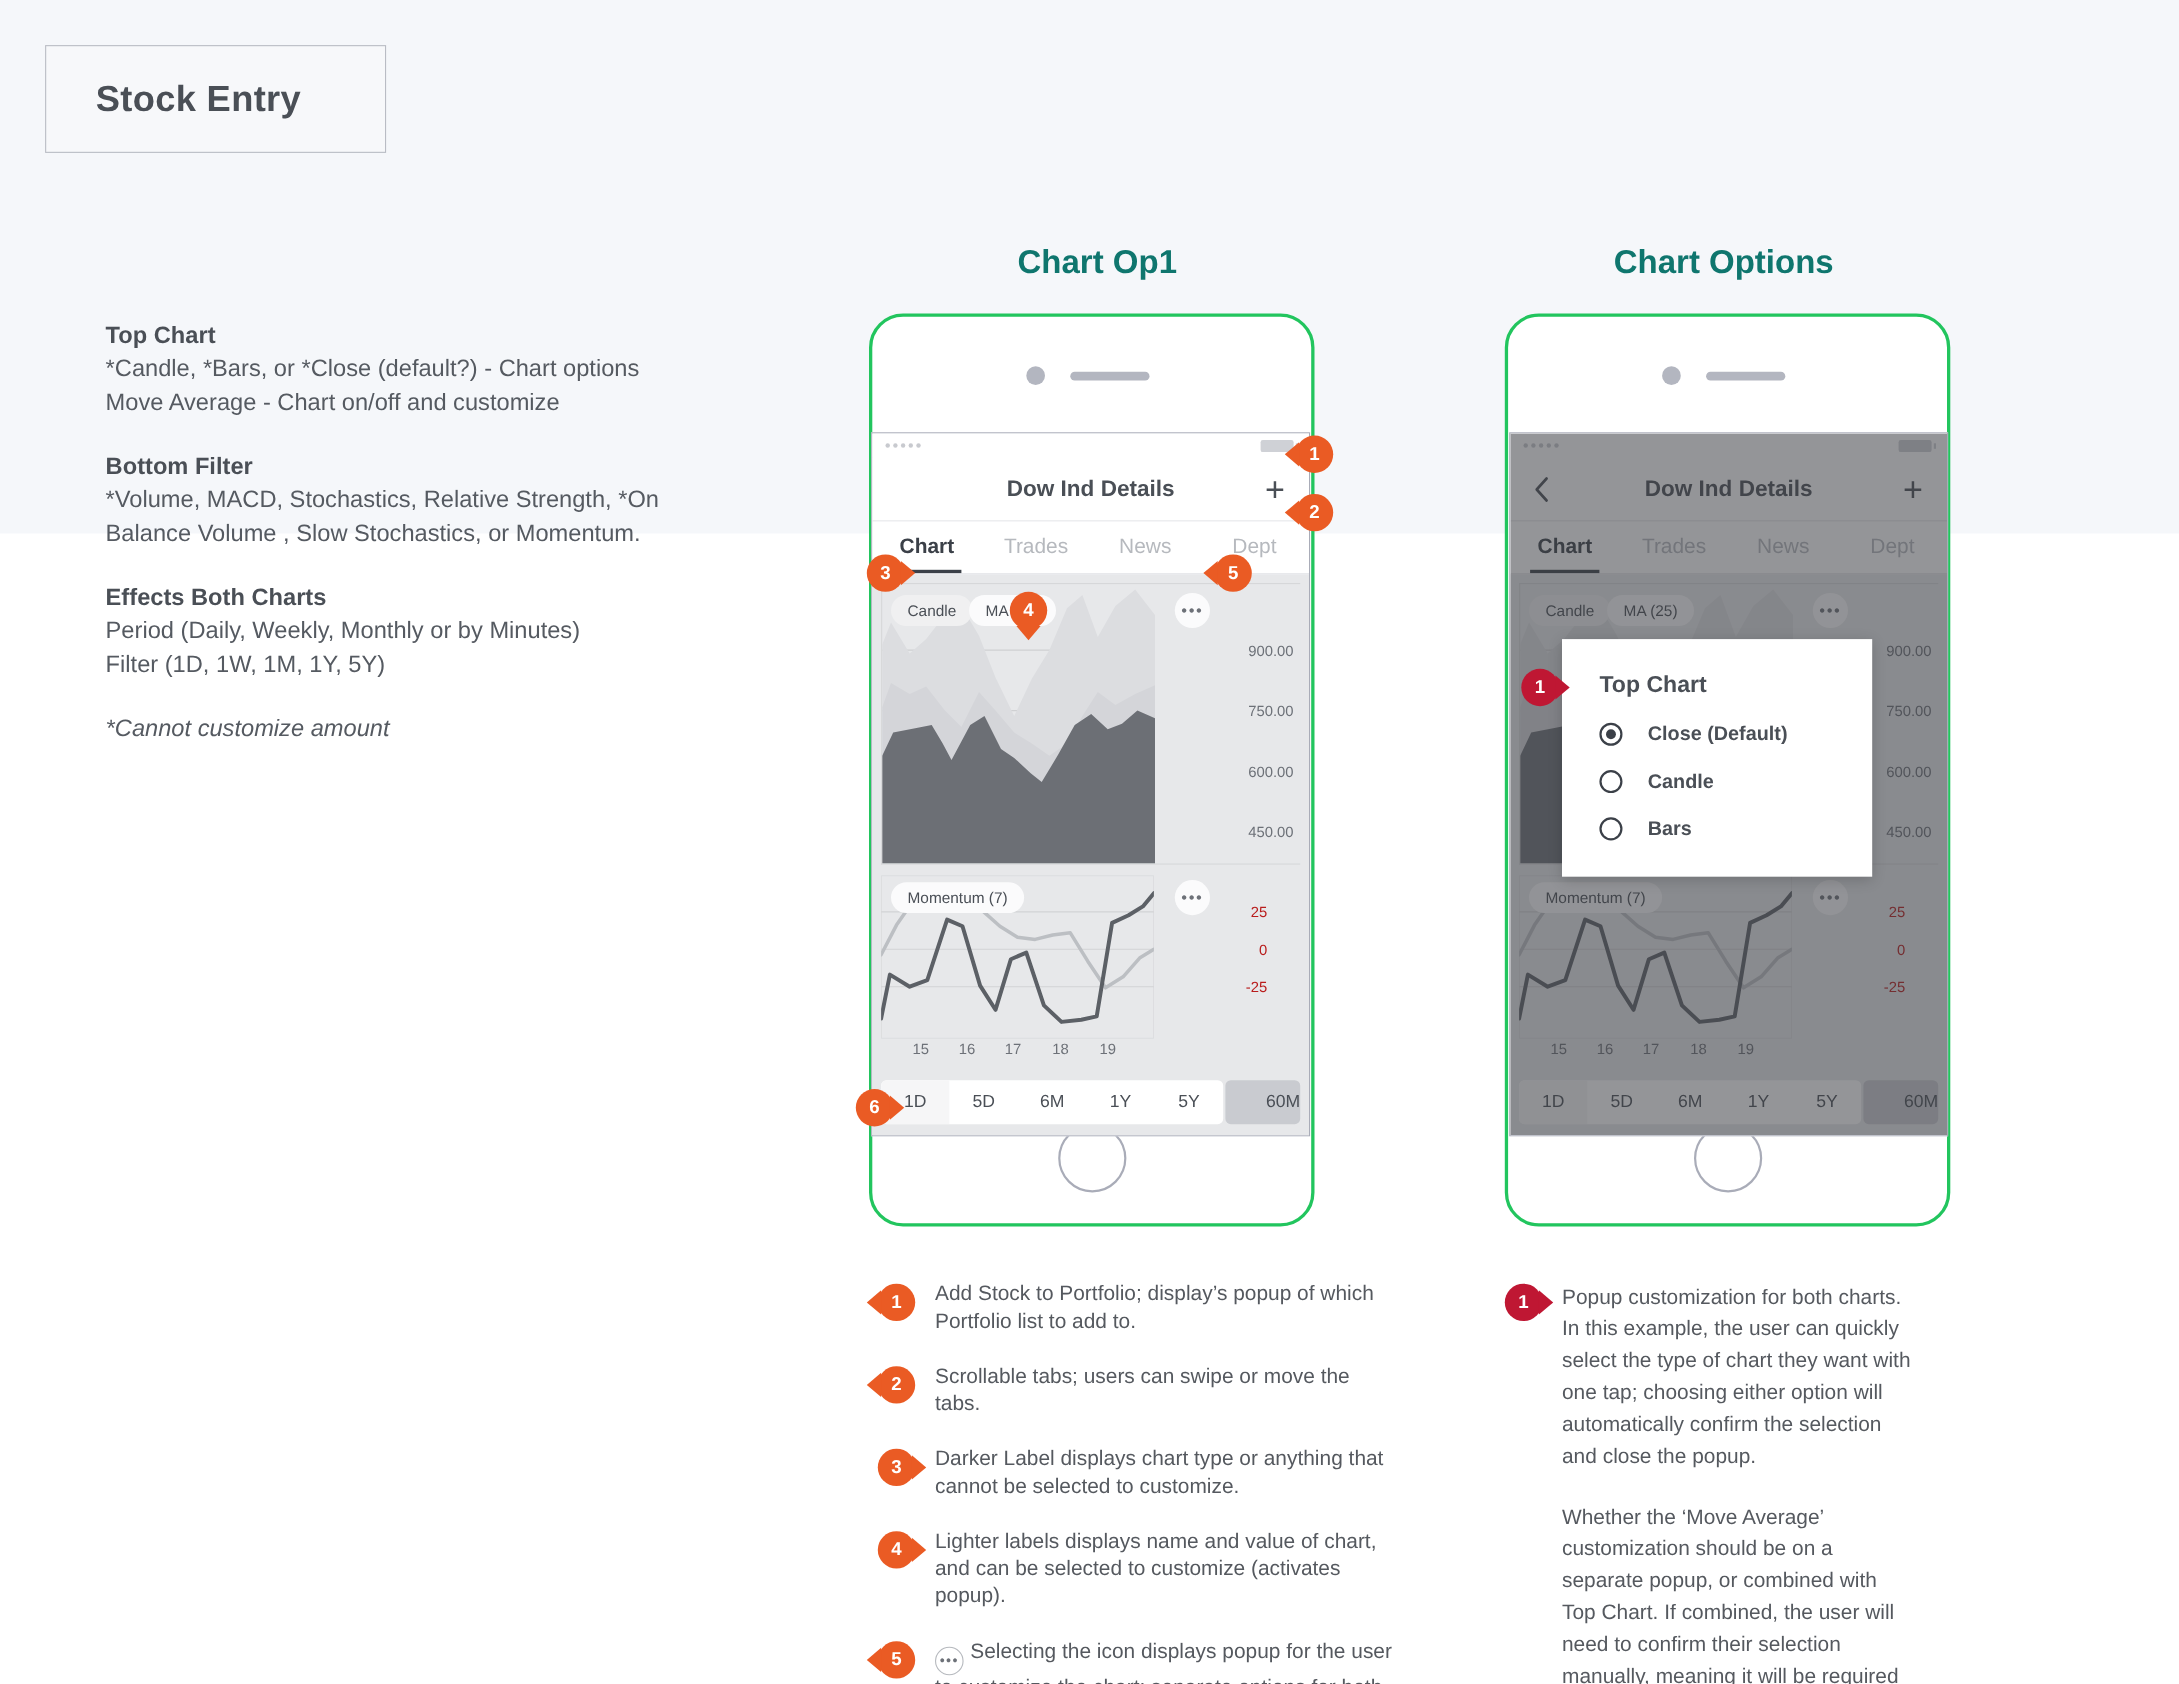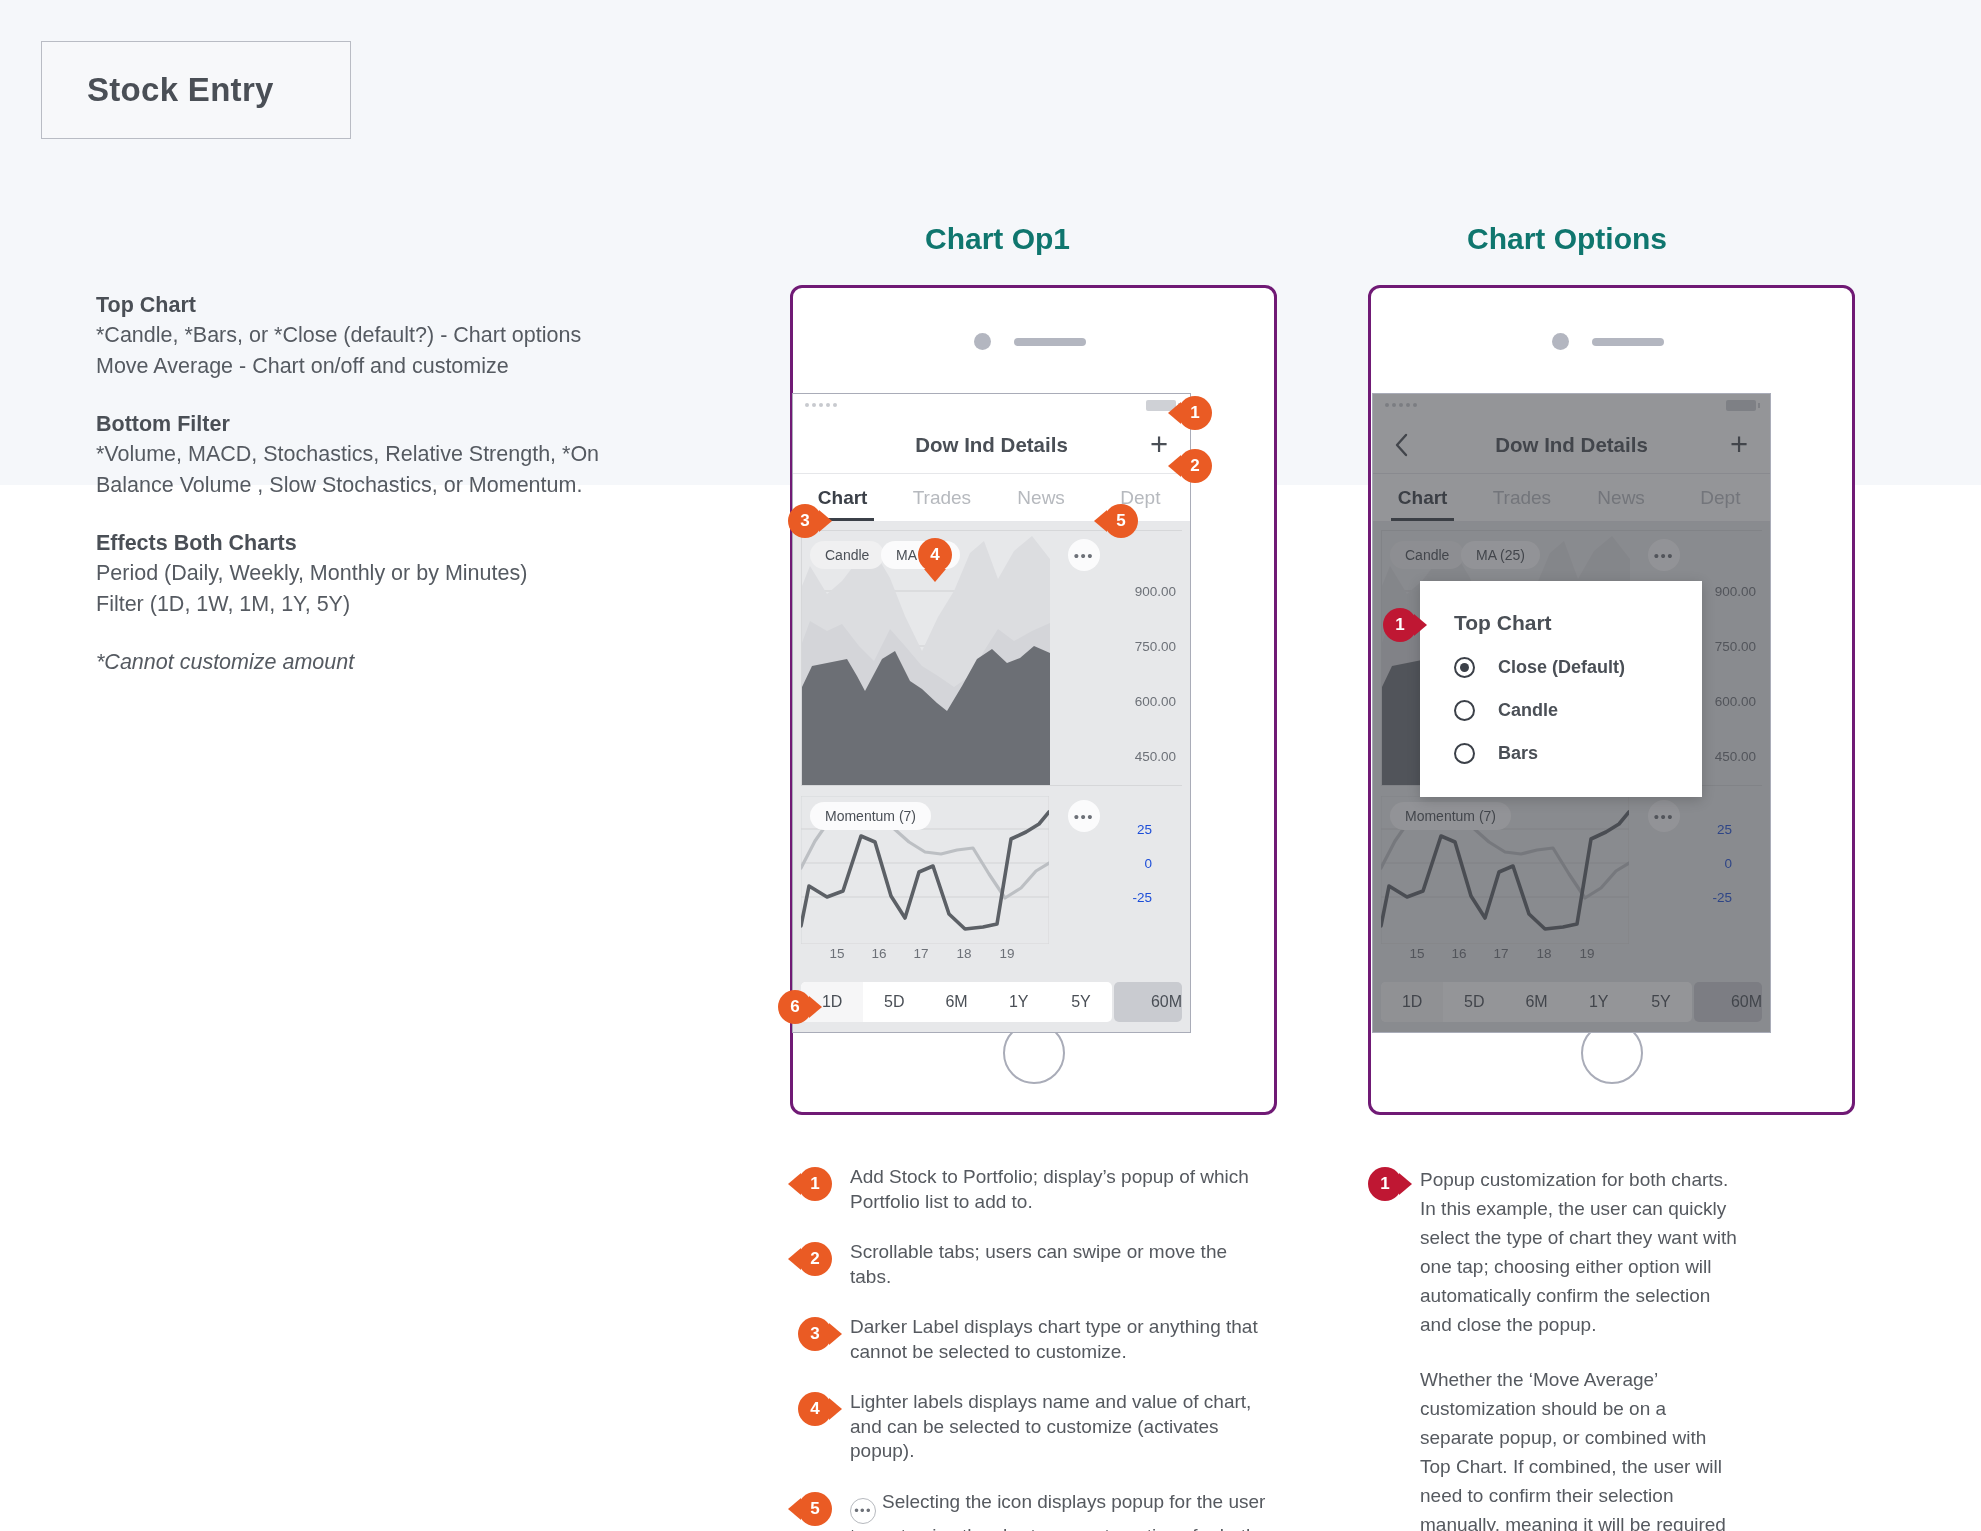--- a/index.html
+++ b/index.html
@@ -30,22 +30,22 @@
   .note-p { font-size:21.5px; color:#555a61; line-height:30.5px; }
   .note-i { font-size:21.5px; color:#555a61; line-height:30px; font-style:italic; }
   .gap { height:28px; }
 
   
   .phone-title { position:absolute; font-size:30px; font-weight:bold; color:#0f766e; }
   #t1 { left:925px; top:222px; }
   #t2 { left:1467px; top:222px; }
 
   
-  .phone { position:absolute; width:487px; height:830px;
-           border:3px solid #701a75; border-radius:12px; background:#fff; }
+  .phone { position:absolute; width:405px; height:830px;
+           border:3px solid #22c55e; border-radius:31px; background:#fff; }
   #phone1 { left:790px; top:285px; }
   #phone2 { left:1368px; top:285px; }
   .cam { position:absolute; left:50%; top:45px; width:17px; height:17px;
          margin-left:-60px; border-radius:50%; background:#b3b6c0; }
   .spk { position:absolute; left:50%; top:50px; width:72px; height:8px;
          margin-left:-20px; border-radius:5px; background:#b3b6c0; }
   .home { position:absolute; left:50%; bottom:28px; margin-left:-31px;
           width:62px; height:62px; border-radius:50%; border:2.5px solid #a9acb8; }
 
   
@@ -87,21 +87,21 @@
   .pill.dark { background:#f0f0f1; color:#4a4f56; }
   .pill.light { background:#fbfbfc; color:#4a4f56; }
   .dots3 { position:absolute; width:32px; height:32px; border-radius:50%;
            background:#fbfbfc; display:flex; align-items:center; justify-content:center;
            letter-spacing:1.5px; font-size:15px; color:#6d7178; }
 
   
   .botchart { position:relative; height:168px; margin-top:10px; }
   .bc-svg { position:absolute; left:0; top:0; width:248px; height:148px; }
   .bc-axis { position:absolute; right:0; top:0; width:76px; height:148px; }
-  .bc-axis span { position:absolute; right:30px; font-size:13.5px; color:#1d4ed8; }
+  .bc-axis span { position:absolute; right:30px; font-size:13.5px; color:#b91c1c; }
   .xlabels { position:absolute; left:0; top:150px; width:248px; height:20px; }
   .xlabels span { position:absolute; font-size:13.5px; color:#6d7178; transform:translateX(-50%); }
 
   
   .filterbar { position:absolute; left:8px; right:8px; bottom:12px; display:flex; gap:2px; }
   .seg { flex:1; display:flex; background:#fff; border-radius:5px; overflow:hidden; }
   .seg div { flex:1; text-align:center; line-height:40px; font-size:16px; color:#4a4f56; }
   .seg div.sel { background:#f6f6f7; }
   .period { width:68px; line-height:40px; text-align:right; font-size:16px;
             color:#4a4f56; background:#c9cbd0; border-radius:5px; }

